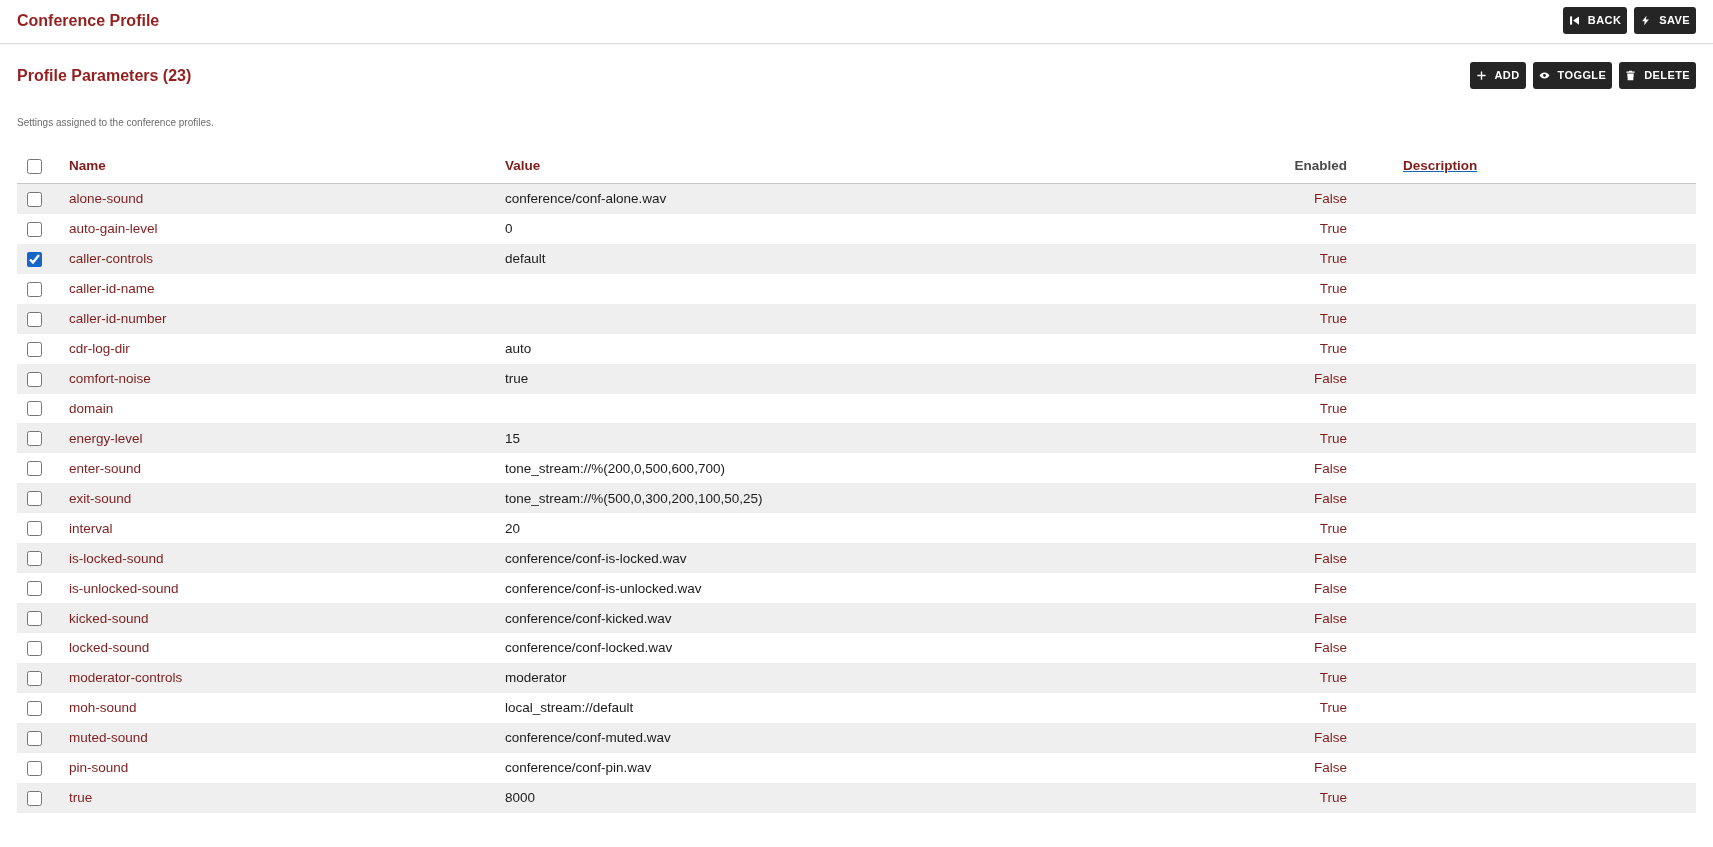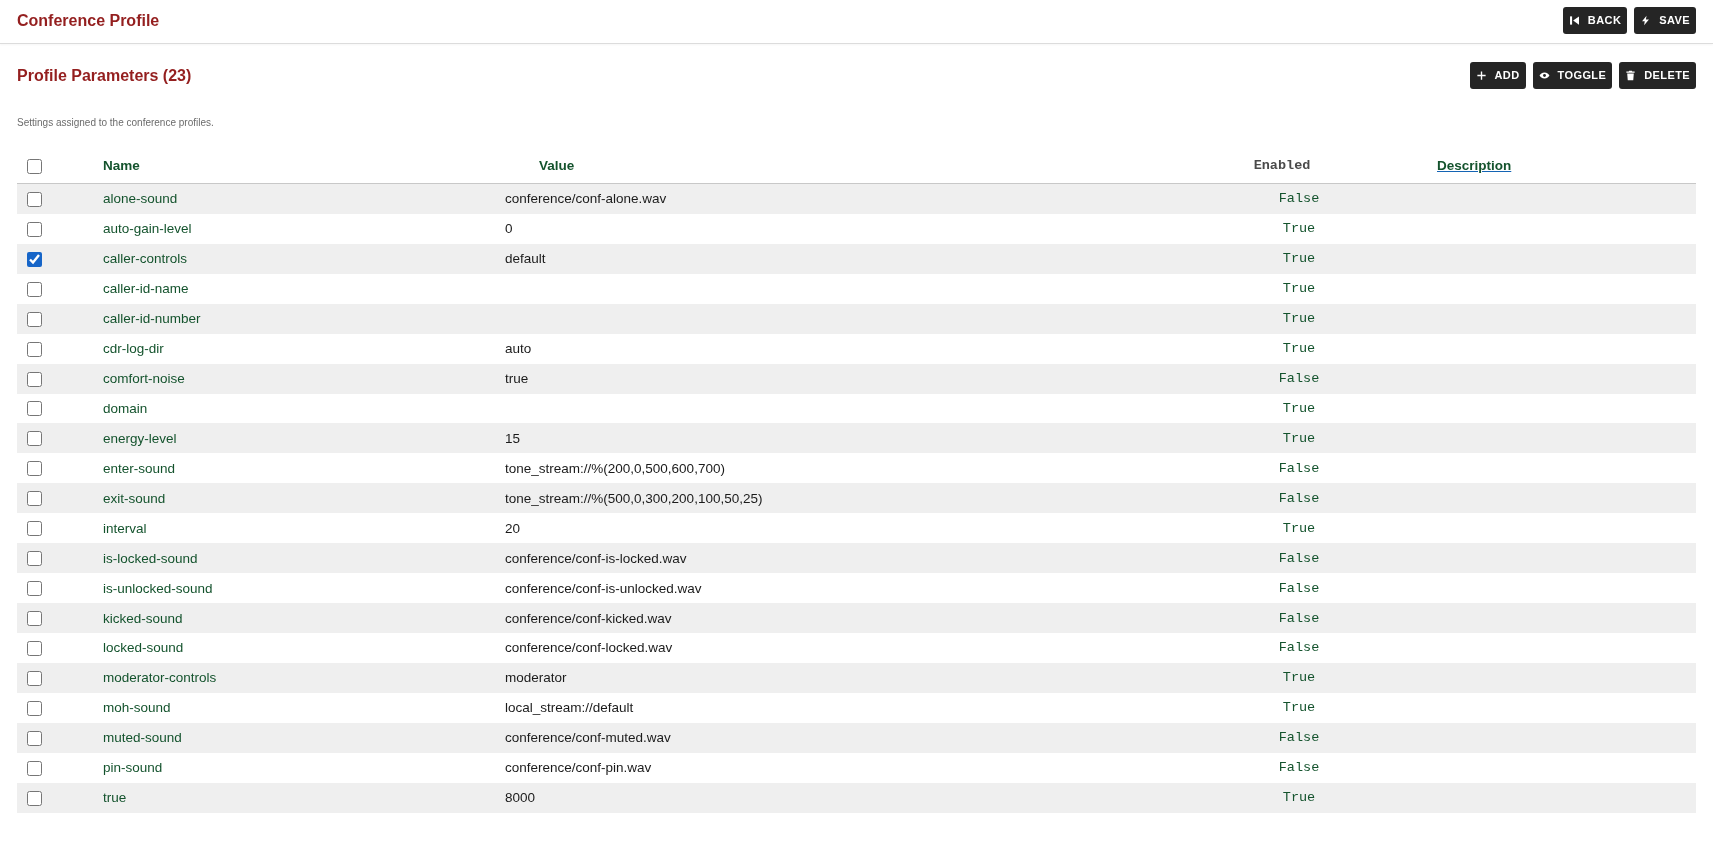--- a/index.html
+++ b/index.html
@@ -87,28 +87,28 @@
     white-space: nowrap;
   }
   th.enabled-col { color: #4a4a4a; }
   td {
     padding: 7px 8px;
     font-size: 13.5px;
     color: #1b1b1b;
     white-space: nowrap;
     overflow: hidden;
   }
-  th.enabled-col, td.enabled-col { text-align: center; font-family: Liberation Mono, monospace; }
+  th.enabled-col, td.enabled-col { text-align: right; }
   th.desc-col, td.desc-col { padding-left: 48px; text-decoration: underline; }
   th.cb-col, td.cb-col { padding-left: 10px; }
 
   tbody tr:nth-child(odd) { background: #efefef; }
   tbody tr:nth-child(even) { background: #ffffff; }
 
-  a { color: #14532d; text-decoration: none; cursor: pointer; margin-left: 34px; }
+  a { color: #7f1d1d; text-decoration: none; cursor: pointer; }
 
   input[type="checkbox"] {
     width: 15px;
     height: 15px;
     accent-color: #1665c8;
     vertical-align: middle;
     cursor: pointer;
   }
 </style>
 </head>

